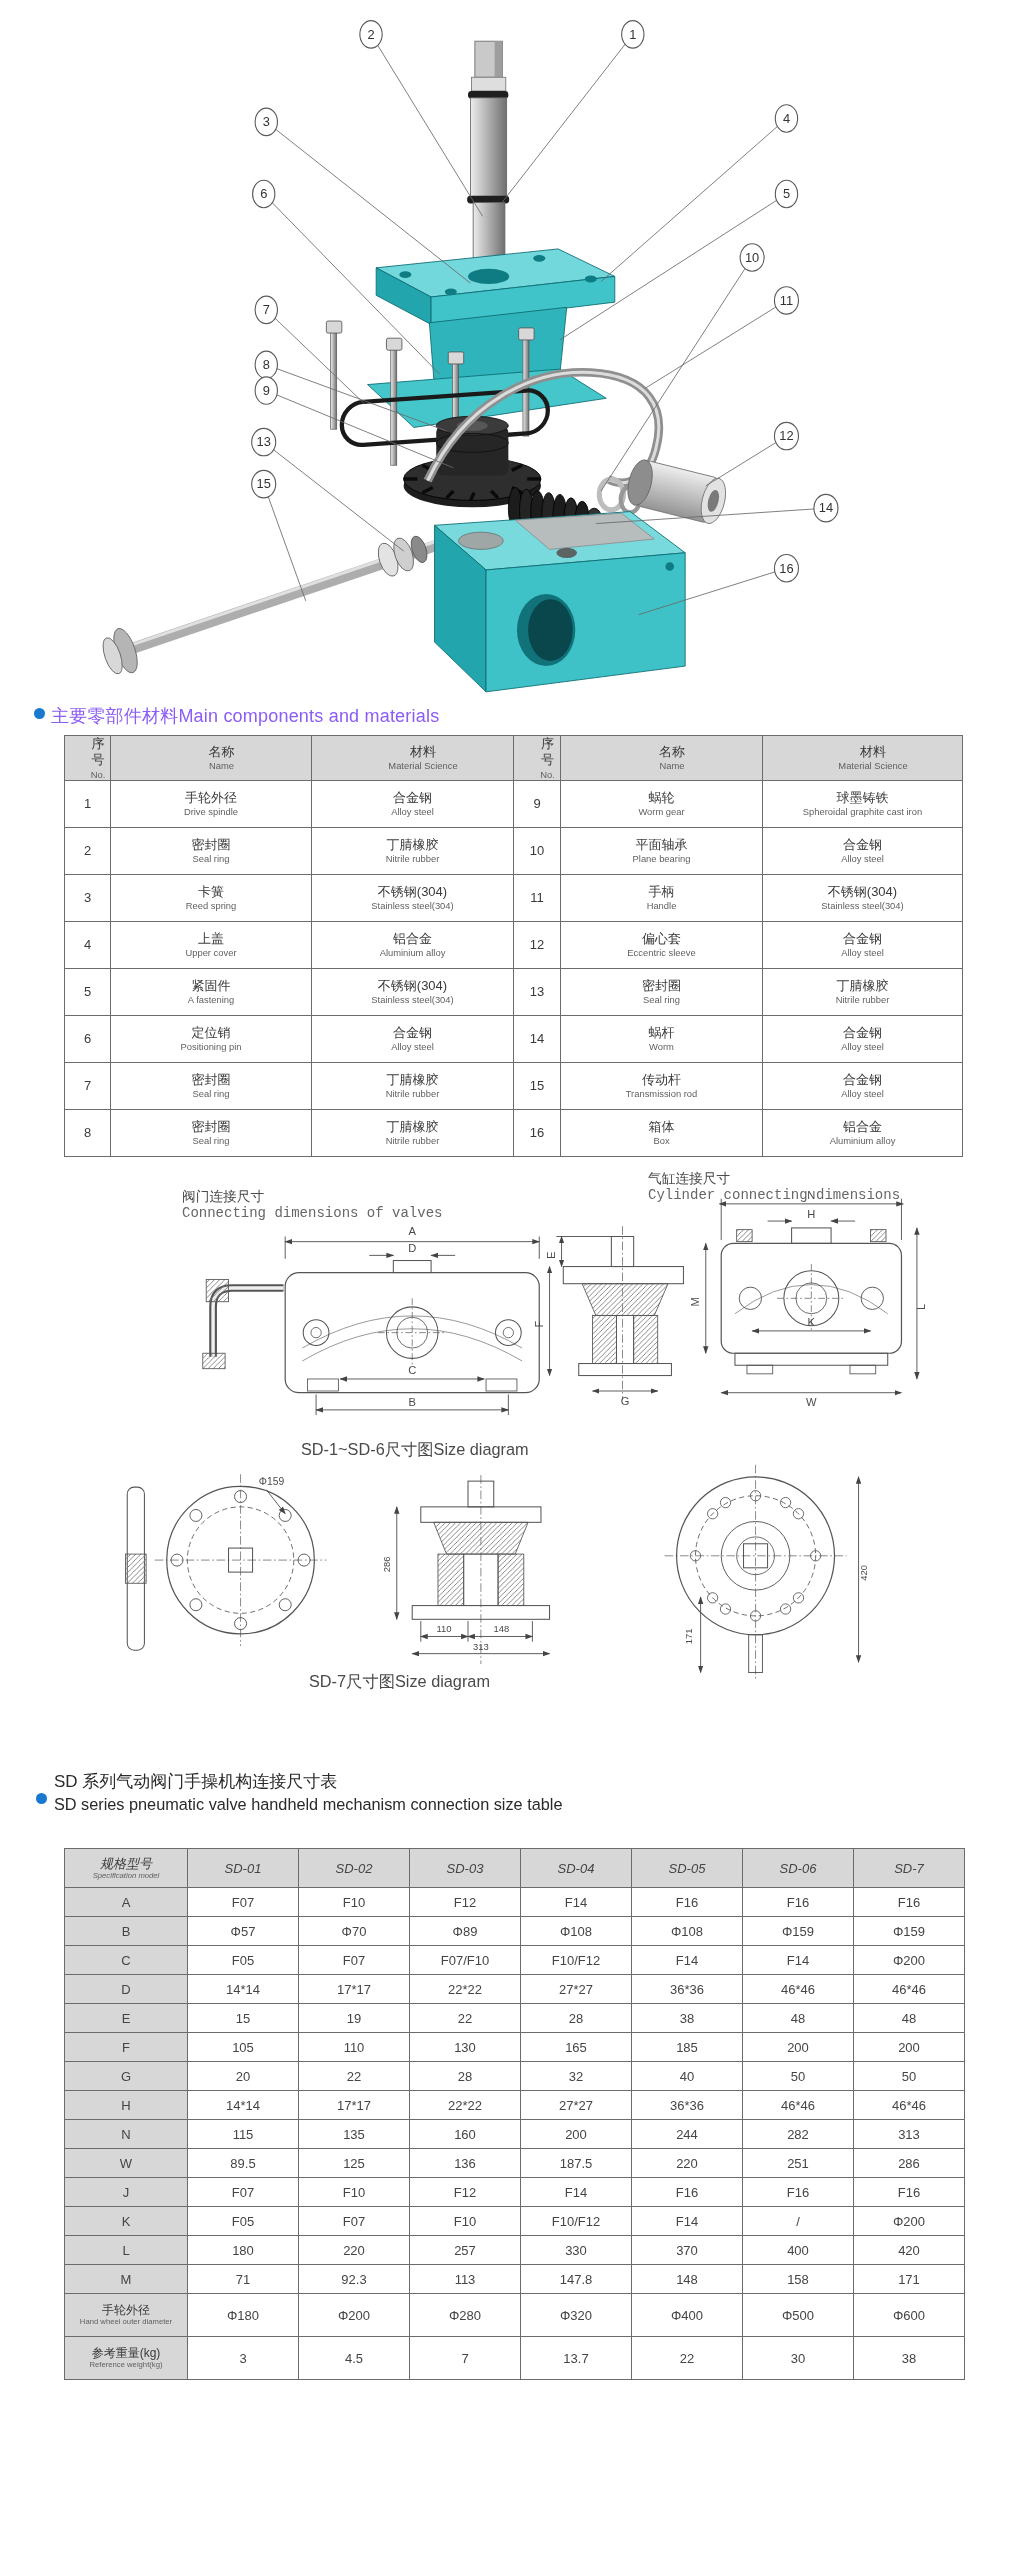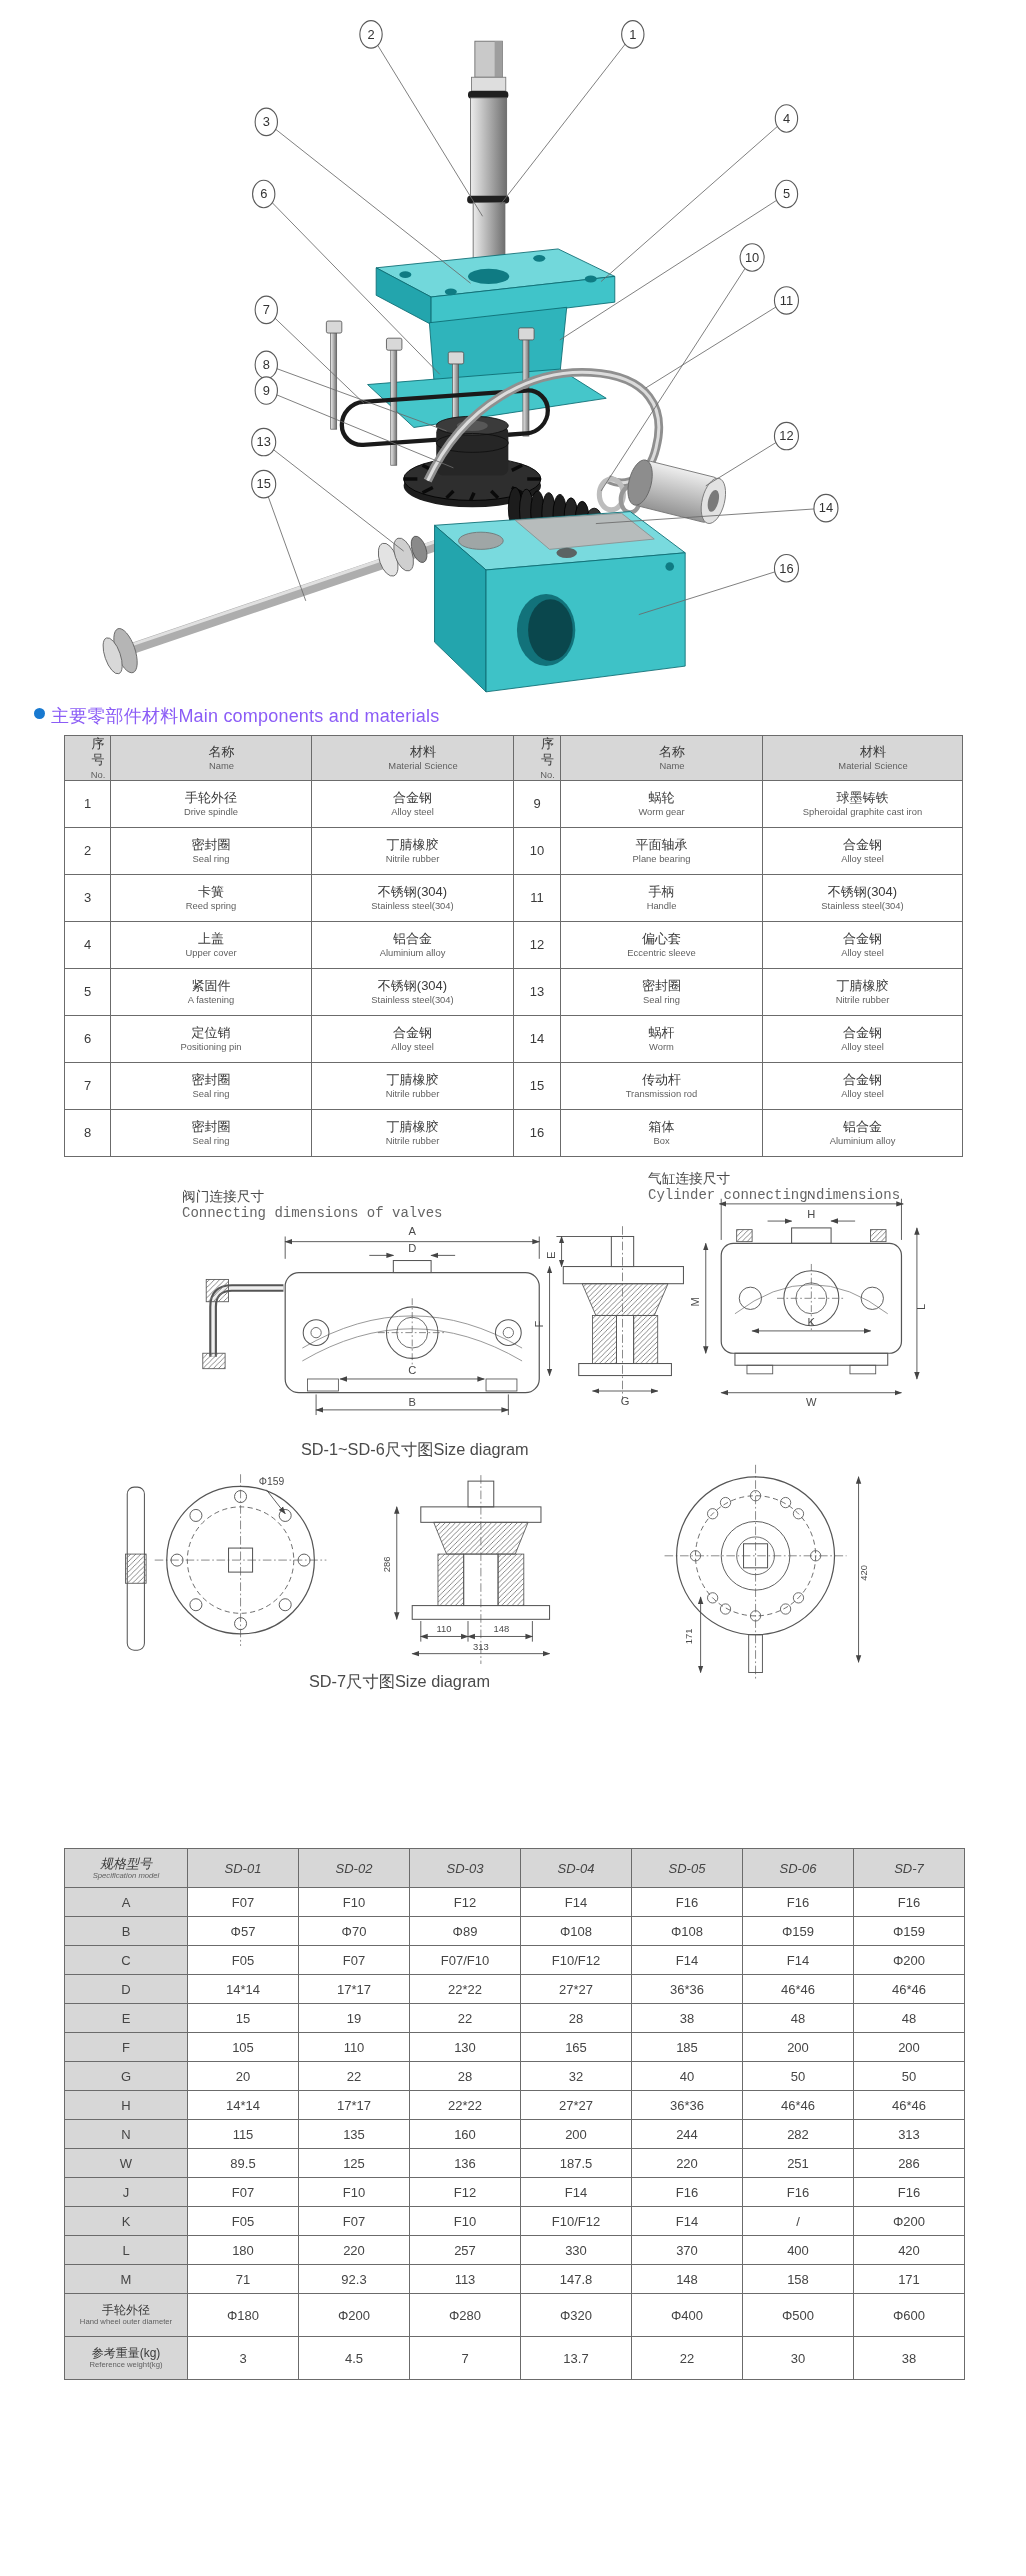--- a/index.html
+++ b/index.html
@@ -637,20 +637,27 @@
         <line x1="816" y1="480" x2="816" y2="568" marker-start="url(#ar)" marker-end="url(#ar)"></line>
       </g>
       <text x="1010" y="452" text-anchor="middle" stroke="none" fill="#4a4a4a" font-size="11" transform="rotate(-90 1010 452)">420</text>
       <text x="806" y="526" text-anchor="middle" stroke="none" fill="#4a4a4a" font-size="11" transform="rotate(-90 806 526)">171</text>
     </g>
   </svg>
 
   <div class="caption cap1">SD-1~SD-6尺寸图Size diagram</div>
   <div class="caption cap2">SD-7尺寸图Size diagram</div>
 
+  <div class="sec-title t2">
+    <span class="bullet"></span>
+    <span>
+      <div class="cn" style="font-size:17px">SD 系列气动阀门手操机构连接尺寸表</div>
+      <div class="en" style="font-size:16.3px;color:#2a2a2a">SD series pneumatic valve handheld mechanism connection size table</div>
+    </span>
+  </div>
 
   <table class="sizes">
     <colgroup>
         <col style="width:123px">
         <col style="width:111px">
         <col style="width:111px">
         <col style="width:111px">
         <col style="width:111px">
         <col style="width:111px">
         <col style="width:111px">

